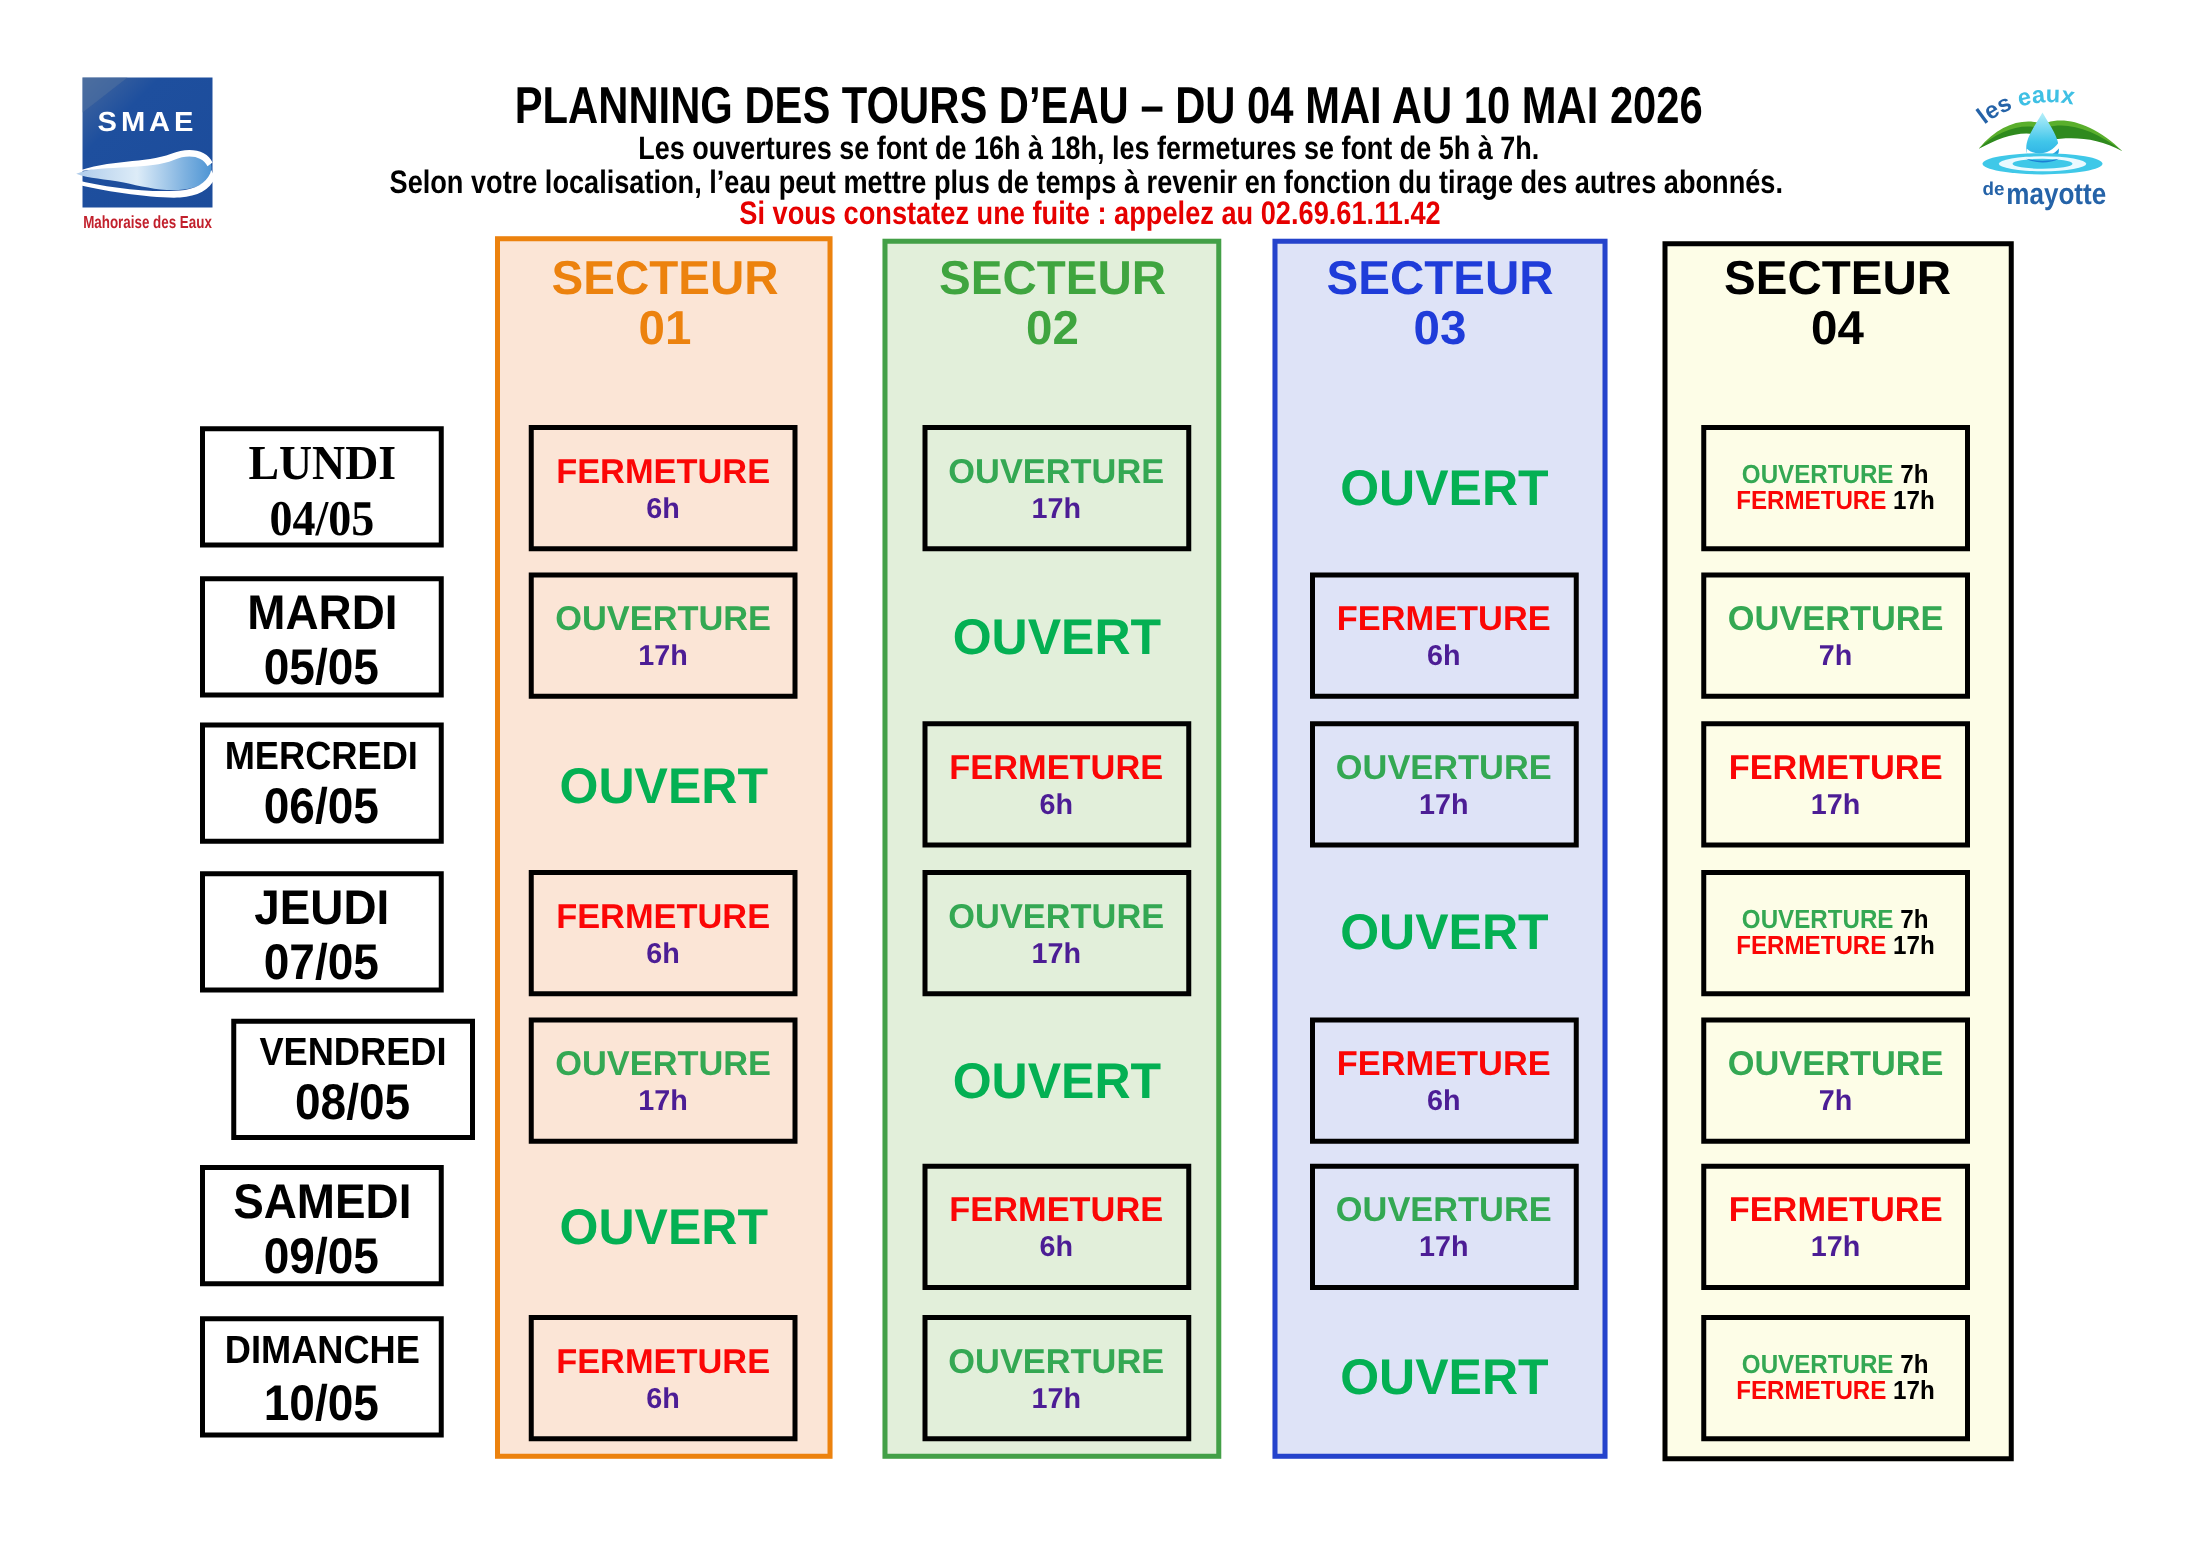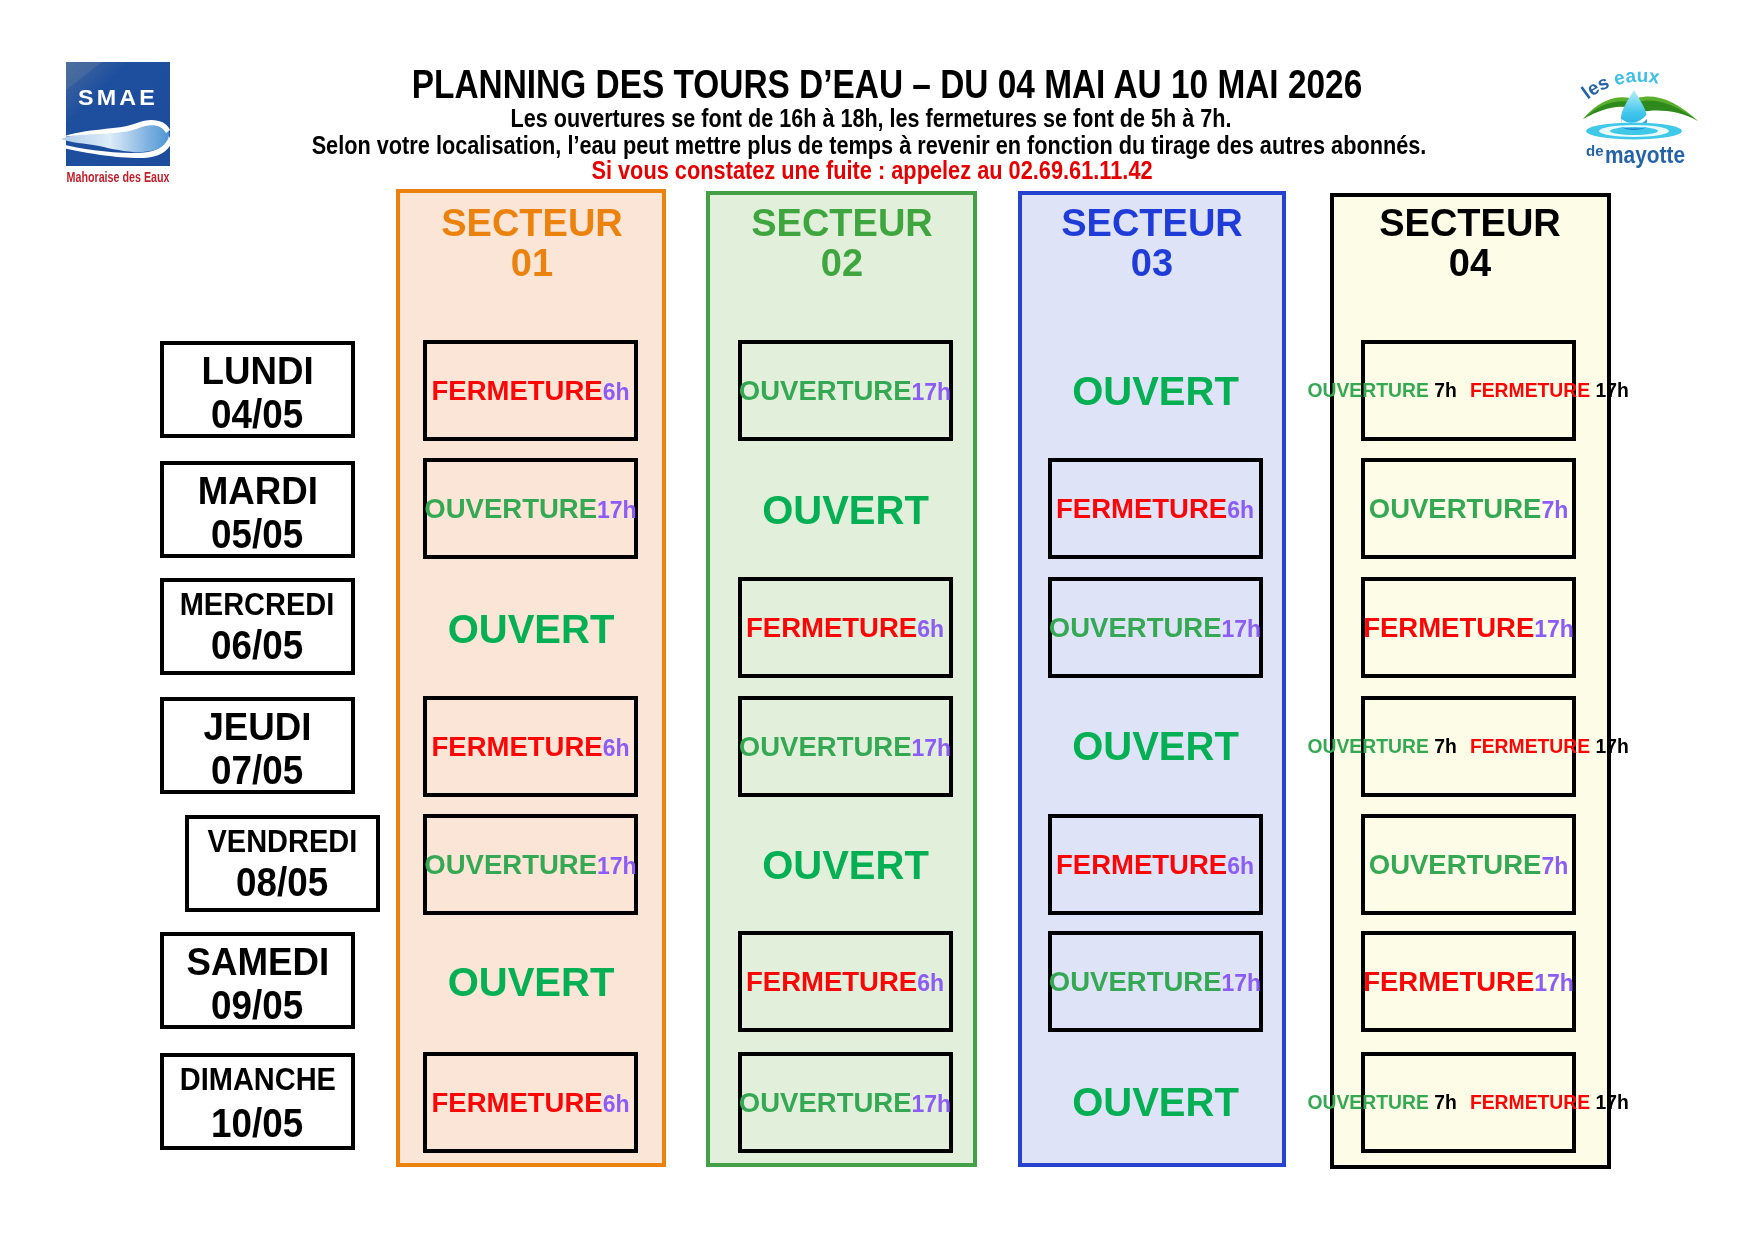--- a/index.html
+++ b/index.html
@@ -10,24 +10,24 @@
   .col{box-sizing:border-box;border-style:solid;border-width:4px;}
   .hdr{position:absolute;text-align:center;font-size:38px;font-weight:bold;line-height:40px;white-space:nowrap;transform:translateX(-50%);}
   .dbox{box-sizing:border-box;left:160px;width:195px;height:97px;border:4px solid #000;
         background:#fff;display:flex;flex-direction:column;justify-content:flex-start;
         padding-top:4px;align-items:center;text-align:center;font-weight:bold;color:#000;position:absolute;}
   .dbox.s{padding-top:3px;}
   .dname{font-size:39px;line-height:43px;transform:scaleX(0.94);white-space:nowrap;}
   .dname.sm{font-size:31.5px;line-height:38px;transform:scaleX(0.92);}
   .ddate{font-size:40px;line-height:45px;transform:scaleX(0.92);}
   .sbox{box-sizing:border-box;width:215px;height:101px;border:4px solid #000;
-        display:flex;flex-direction:row;justify-content:center;align-items:center;
+        display:flex;flex-direction:column;justify-content:center;align-items:center;
         text-align:center;font-weight:bold;position:absolute;}
   .l1{font-size:27.5px;line-height:29px;}
-  .l2{font-size:23px;line-height:24px;color:#8b5cf6;margin-top:3px;}
+  .l2{font-size:23px;line-height:24px;color:#4c1d95;margin-top:3px;}
   .red{color:#fb0606;}
   .grn{color:#34a853;}
   .ouvert{position:absolute;width:216px;text-align:center;font-size:40px;line-height:42px;font-weight:bold;color:#04b053;white-space:nowrap;}
   .combo{font-size:21px;line-height:21.5px;font-weight:bold;color:#000;transform:scaleX(0.92);white-space:nowrap;}
 </style>
 </head>
 <body>
 
   <div class="abs" style="left:30px;top:58px;width:200px;height:135px;text-decoration:underline;">
     <svg width="200" height="135" viewBox="0 0 200 135">
@@ -95,21 +95,21 @@
   <div class="abs col" style="left:396px;top:189px;width:270px;height:978px;background:#fbe5d6;border-color:#ec820e;"></div>
   <div class="abs col" style="left:706px;top:191px;width:271px;height:976px;background:#e2efda;border-color:#43a047;"></div>
   <div class="abs col" style="left:1018px;top:191px;width:268px;height:976px;background:#dee3f7;border-color:#2543cc;"></div>
   <div class="abs col" style="left:1330px;top:193px;width:281px;height:976px;background:#fdfde7;border-color:#000;"></div>
 
   <div class="hdr" style="left:532px;top:203px;color:#ec820e;">SECTEUR<br>01</div>
   <div class="hdr" style="left:842px;top:203px;color:#3fa53f;">SECTEUR<br>02</div>
   <div class="hdr" style="left:1152px;top:203px;color:#1f3cd9;">SECTEUR<br>03</div>
   <div class="hdr" style="left:1470px;top:203px;color:#000;">SECTEUR<br>04</div>
 
-  <div class="dbox" style="top:341px;">
+  <div class="dbox" style="top:341px;font-family:Liberation Serif, serif;">
     <div class="dname">LUNDI</div>
     <div class="ddate">04/05</div>
   </div>
   <div class="dbox" style="top:461px;">
     <div class="dname">MARDI</div>
     <div class="ddate">05/05</div>
   </div>
   <div class="dbox s" style="top:578px;">
     <div class="dname sm">MERCREDI</div>
     <div class="ddate">06/05</div>

